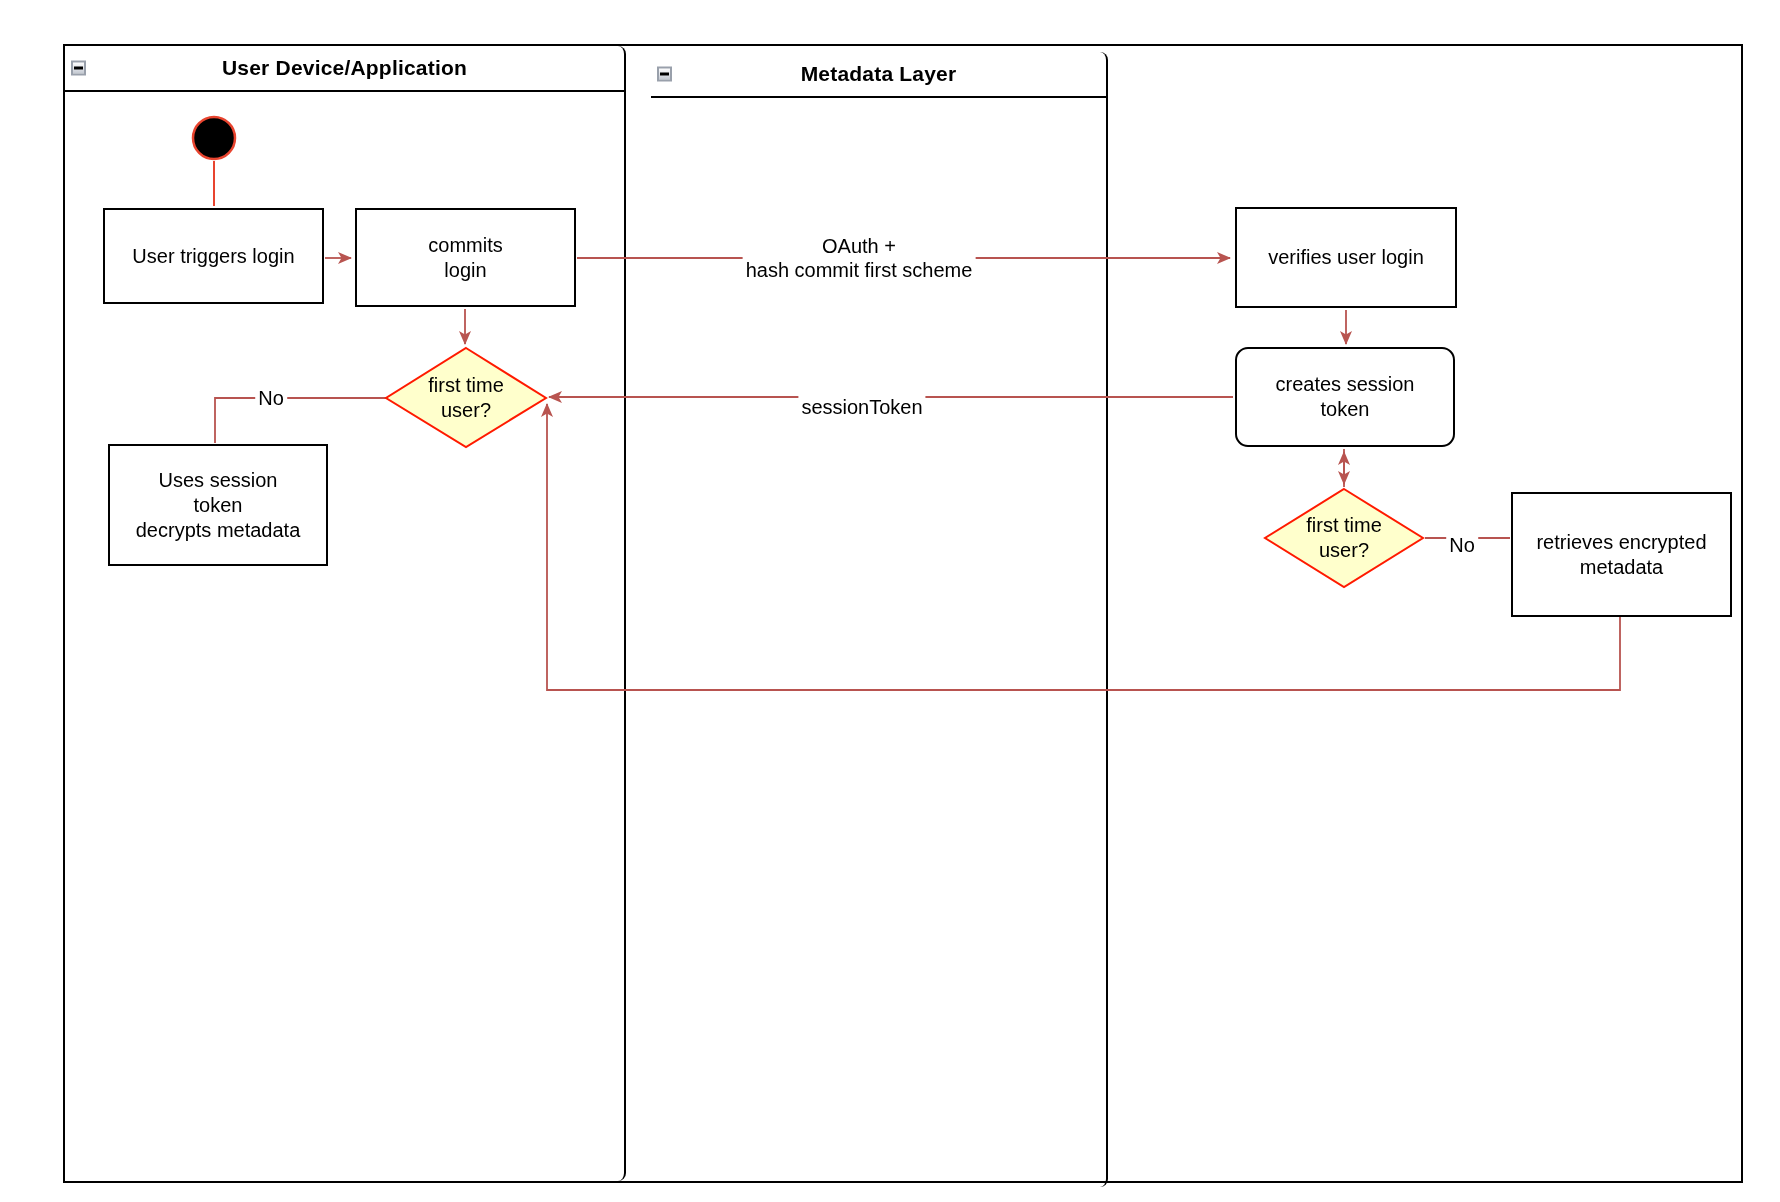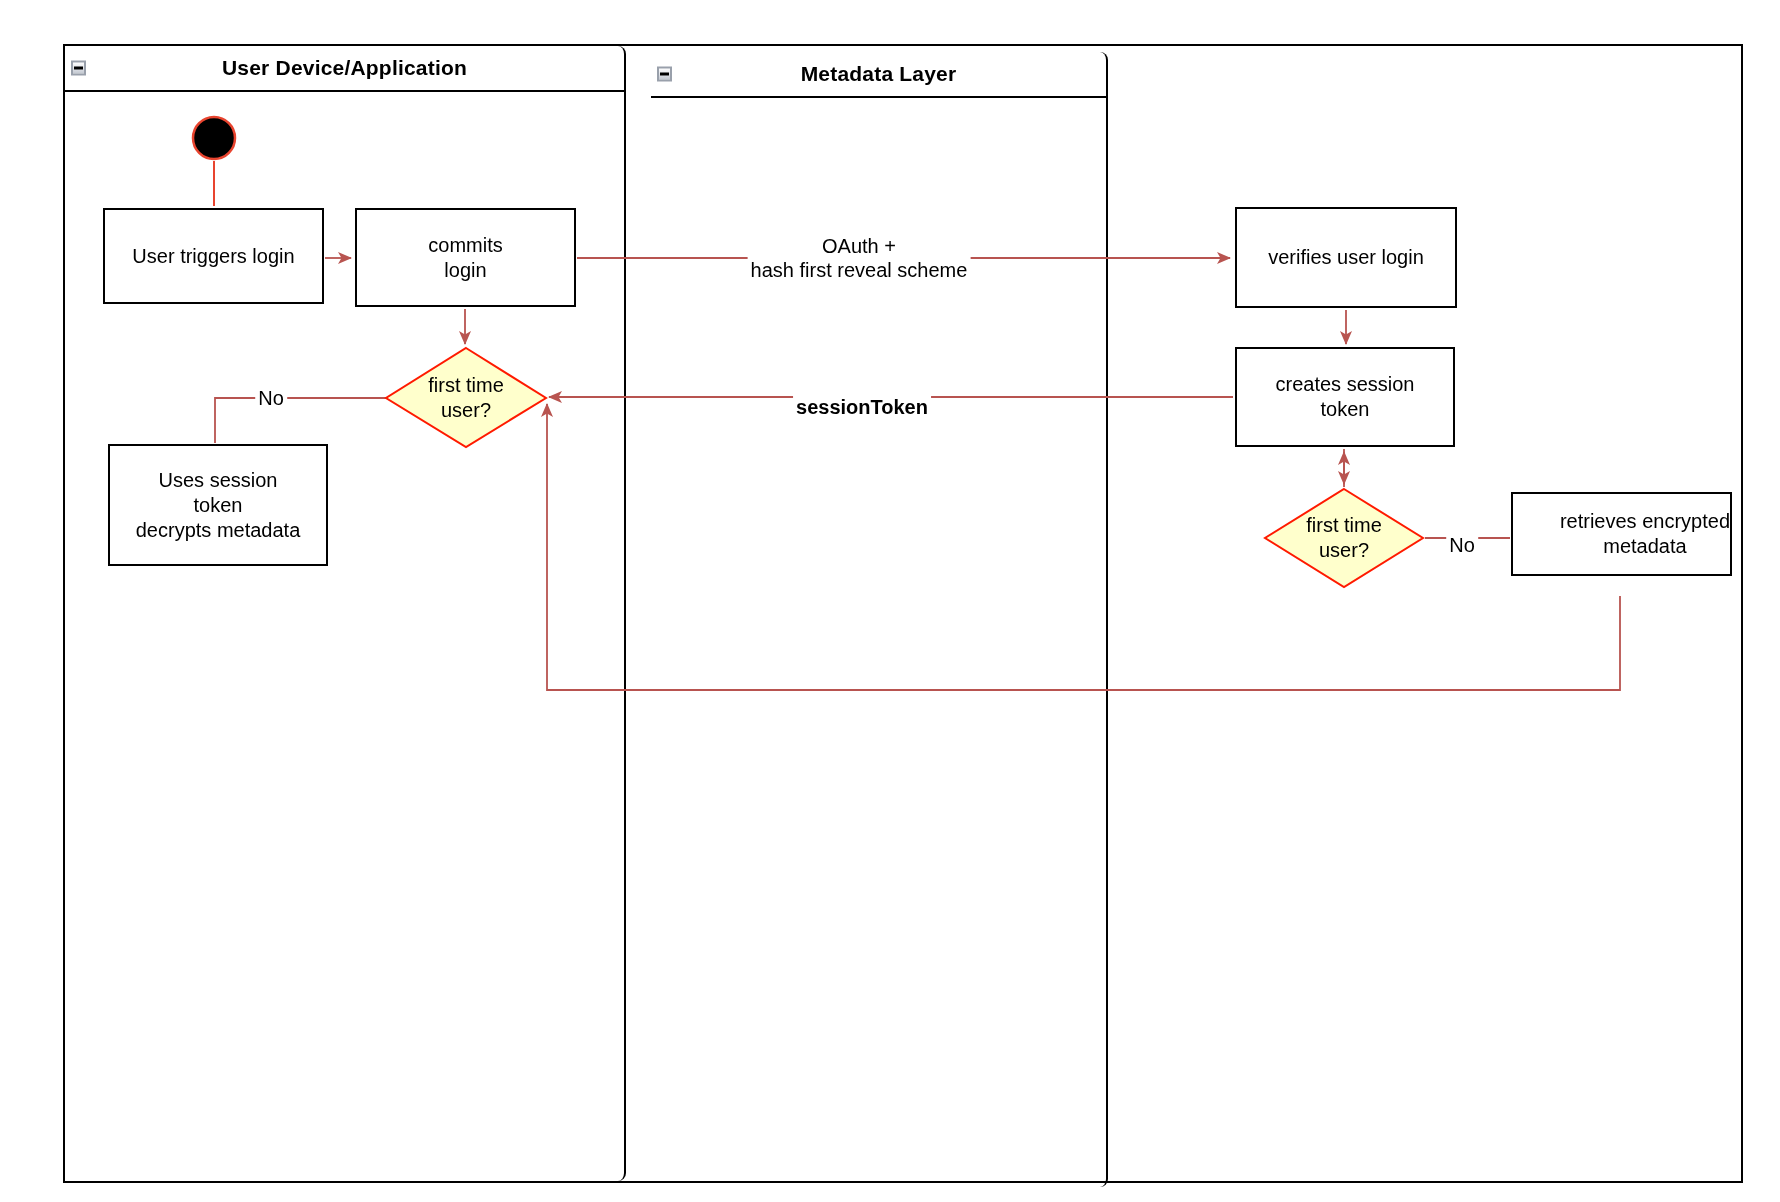--- a/index.html
+++ b/index.html
@@ -112,33 +112,33 @@
 login</span>
   </div>
   <div class="node" style="left:108px;top:444px;width:220px;height:122px;">
     <span class="node-label">Uses session
 token
 decrypts metadata</span>
   </div>
   <div class="node" style="left:1235px;top:207px;width:222px;height:101px;">
     <span class="node-label">verifies user login</span>
   </div>
-  <div class="node" style="left:1235px;top:347px;width:220px;height:100px;">
+  <div class="node" style="left:1235px;top:347px;width:220px;height:100px;border-radius:13px;">
     <span class="node-label">creates session
 token</span>
   </div>
-  <div class="node" style="left:1511px;top:492px;width:221px;height:84px;justify-content:flex-end;">
+  <div class="node" style="left:1511px;top:492px;width:221px;height:125px;">
     <span class="node-label">retrieves encrypted
 metadata</span>
   </div>
 
   <div class="diamond-label" style="left:466px;top:398px;">first time
 user?</div>
   <div class="diamond-label" style="left:1344px;top:538px;">first time
 user?</div>
 
   <div class="edge-label" style="left:859px;top:258px;">OAuth +
-hash first reveal scheme</div>
-  <div class="edge-label" style="left:862px;top:407px;font-weight:bold;">sessionToken</div>
+hash commit first scheme</div>
+  <div class="edge-label" style="left:862px;top:407px;">sessionToken</div>
   <div class="edge-label" style="left:271px;top:398px;">No</div>
   <div class="edge-label" style="left:1462px;top:545px;">No</div>
 
 </div>
 
 </body></html>

